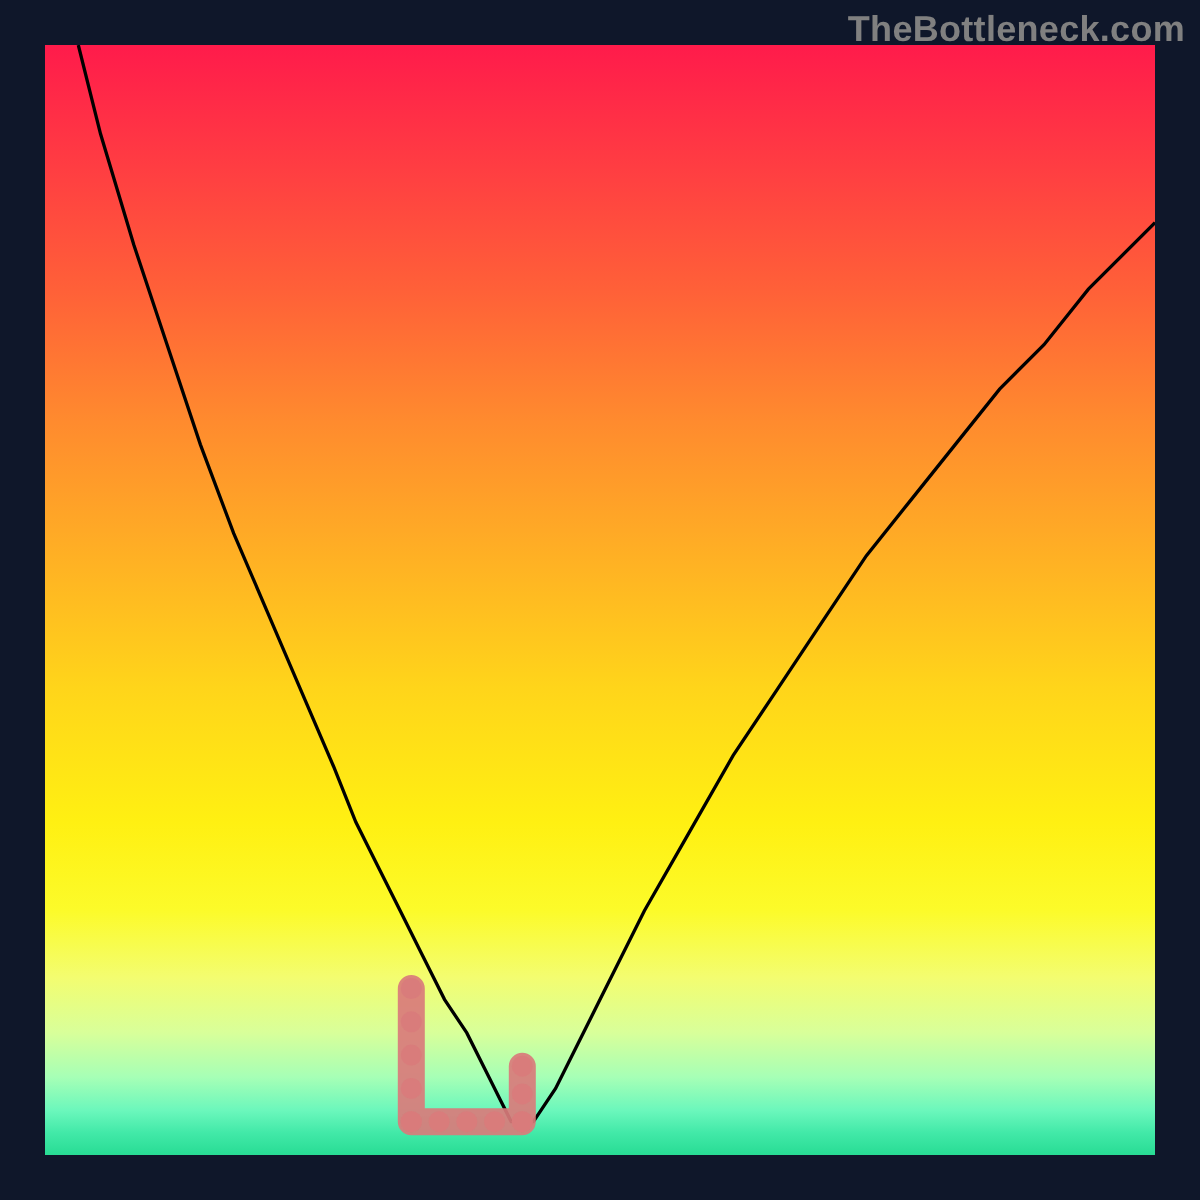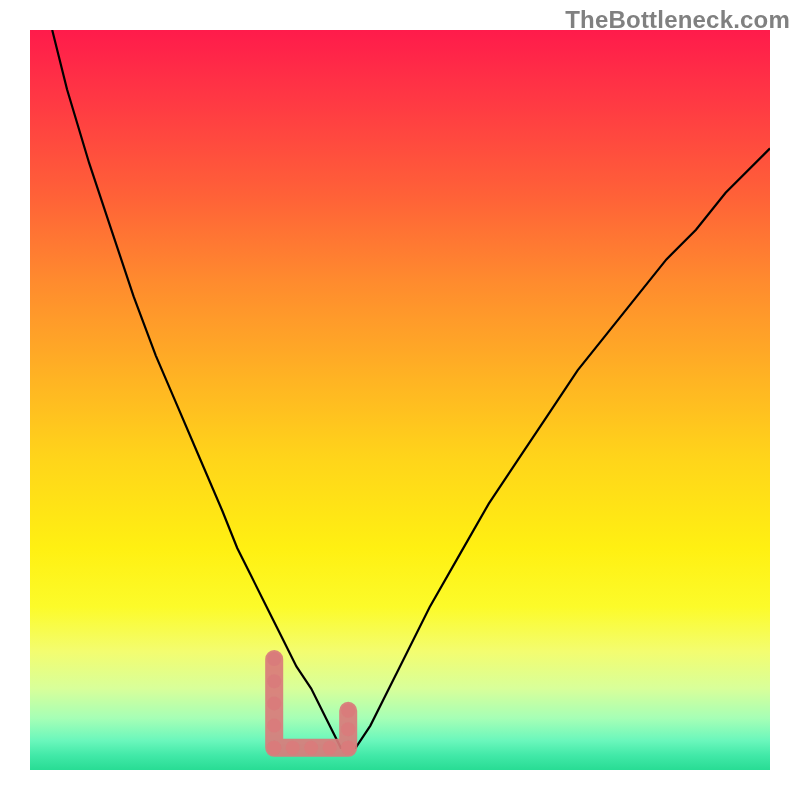--- a/index.html
+++ b/index.html
@@ -8,21 +8,21 @@
     width: 800px;
     height: 800px;
     overflow: hidden;
     background: #000;
     font-family: Arial, Helvetica, sans-serif;
   }
   .frame {
     position: relative;
     width: 800px;
     height: 800px;
-    background: #ffffff;
+    background: #0f172a;
   }
   .attribution {
     position: absolute;
     top: 6px;
     right: 10px;
     color: #808080;
     font-size: 24px;
     font-weight: bold;
     letter-spacing: 0.2px;
     z-index: 10;

